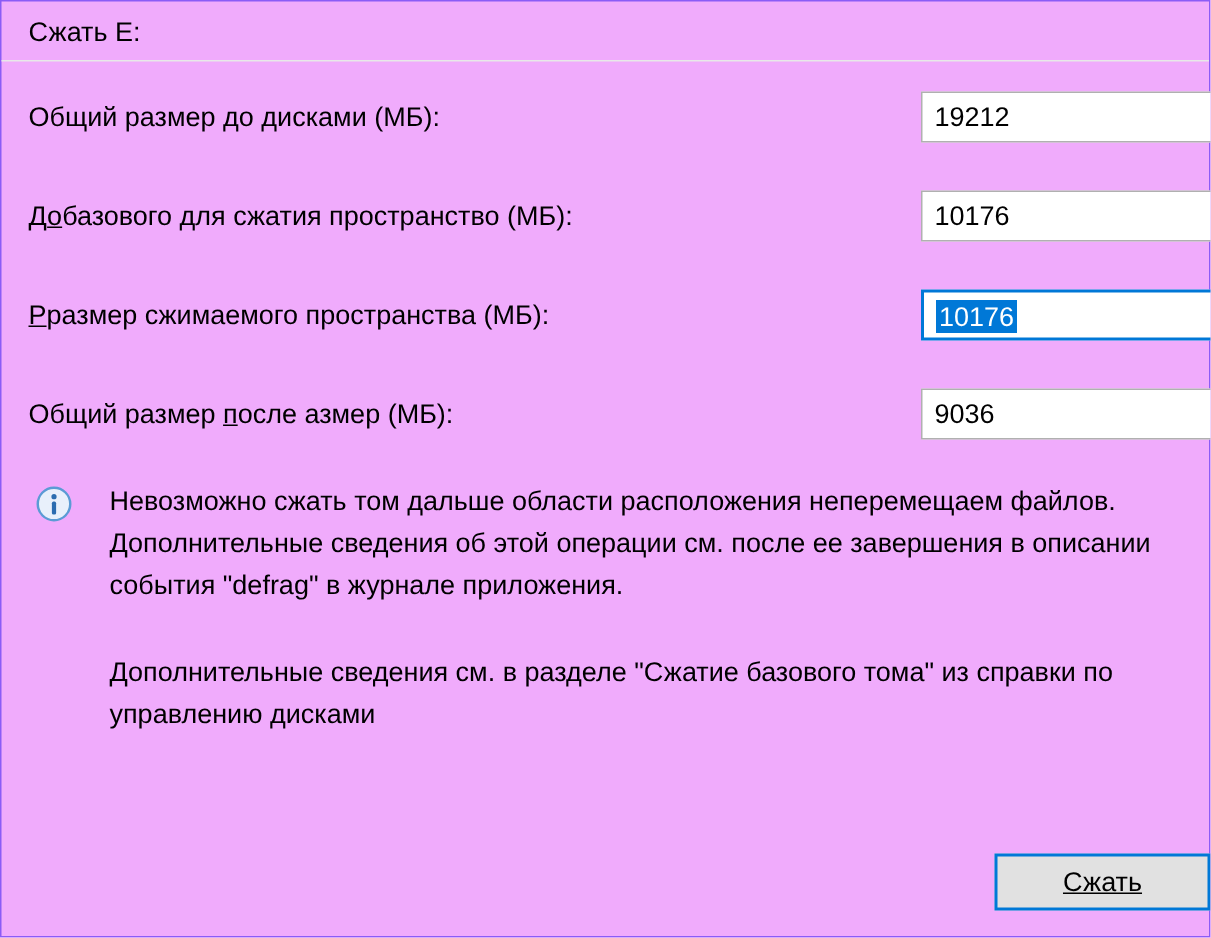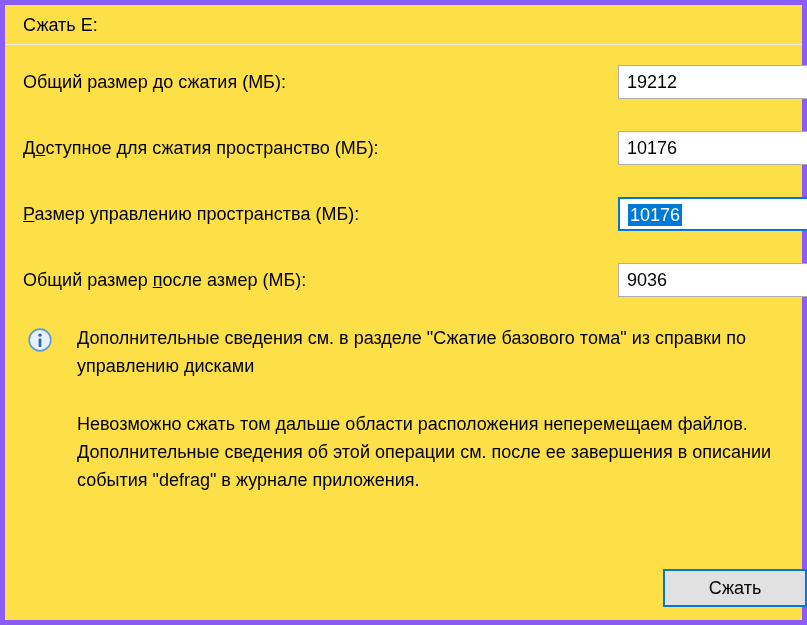--- a/index.html
+++ b/index.html
@@ -12,22 +12,22 @@
       font-size: 16px;
       background: #fff;
       width: 807px;
       height: 625px;
       overflow: hidden;
       position: relative;
     }
     .dialog {
       width: 100%;
       height: 100%;
-      border: 5px solid #8b5cf6;
-      background: #fde047;
+      border: 1px solid #8b5cf6;
+      background: #f0abfc;
     }
     .title-bar {
       padding: 10px 18px 8px 18px;
       font-size: 18px;
       color: #000;
       border-bottom: 1px solid #e8e8e8;
     }
     .content {
       padding: 20px 0 0 18px;
     }
@@ -101,59 +101,60 @@
     }
     .btn {
       min-width: 144px;
       height: 38px;
       border: 1px solid #adadad;
       background: #e1e1e1;
       font-size: 18px;
       font-family: inherit;
       cursor: pointer;
       padding: 0 20px;
+      text-decoration: underline;
     }
     .btn.primary {
       border: 2px solid #0078d7;
     }
     .btn.cut {
       min-width: 60px;
       border-right: none;
       padding-left: 28px;
     }
   </style>
 </head>
 <body>
 
 <div class="dialog">
   <div class="title-bar">Сжать E:</div>
 
   <div class="content">
 
     <div class="row">
       <div class="label">
-        <span>Общий размер </span><span class="underline">д</span><span>о сжатия (МБ):</span>
+        <span>Общий размер </span><span class="underline">д</span><span>о дисками (МБ):</span>
       </div>
       <div class="field-wrap">
         <div class="field readonly">19212</div>
       </div>
     </div>
 
     <div class="row">
       <div class="label">
-        <span>Д</span><span class="underline">о</span><span>ступное для сжатия пространство (МБ):</span>
+        <span>Д</span><span class="underline">о</span><span>базового для сжатия пространство (МБ):</span>
       </div>
       <div class="field-wrap">
         <div class="field readonly">10176</div>
       </div>
     </div>
 
     <div class="row">
       <div class="label">
-        <span></span><span class="underline">Р</span><span>азмер управлению пространства (МБ):</span>
+        <span></span><span class="underline">Р</span><span>размер сжимаемого пространства (МБ):</span>
       </div>
       <div class="field-wrap">
         <div class="field active"><span class="sel">10176</span></div>
       </div>
     </div>
 
     <div class="row">
       <div class="label">
         <span>Общий размер </span><span class="underline">п</span><span>осле азмер (МБ):</span>
       </div>
@@ -164,22 +165,22 @@
 
     <div class="info-block">
       <div class="info-icon">
         <svg viewBox="0 0 24 24" width="26" height="26">
           <circle cx="12" cy="12" r="10" fill="#e8f0fb" stroke="#5b9bd5" stroke-width="1.5"></circle>
           <circle cx="12" cy="7.5" r="1.6" fill="#2b6cb0"></circle>
           <rect x="10.7" y="10.5" width="2.6" height="8" rx="1" fill="#2b6cb0"></rect>
         </svg>
       </div>
       <div class="info-text">
+        <div class="info-para">Невозможно сжать том дальше области расположения неперемещаем файлов. Дополнительные сведения об этой операции см. после ее завершения в описании события "defrag" в журнале приложения.</div>
         <div class="info-para">Дополнительные сведения см. в разделе "Сжатие базового тома" из справки по управлению дисками</div>
-        <div class="info-para">Невозможно сжать том дальше области расположения неперемещаем файлов. Дополнительные сведения об этой операции см. после ее завершения в описании события "defrag" в журнале приложения.</div>
       </div>
     </div>
 
   </div>
 
   <div class="button-row">
     <button class="btn primary">Сжать</button>
   </div>
 </div>
 

